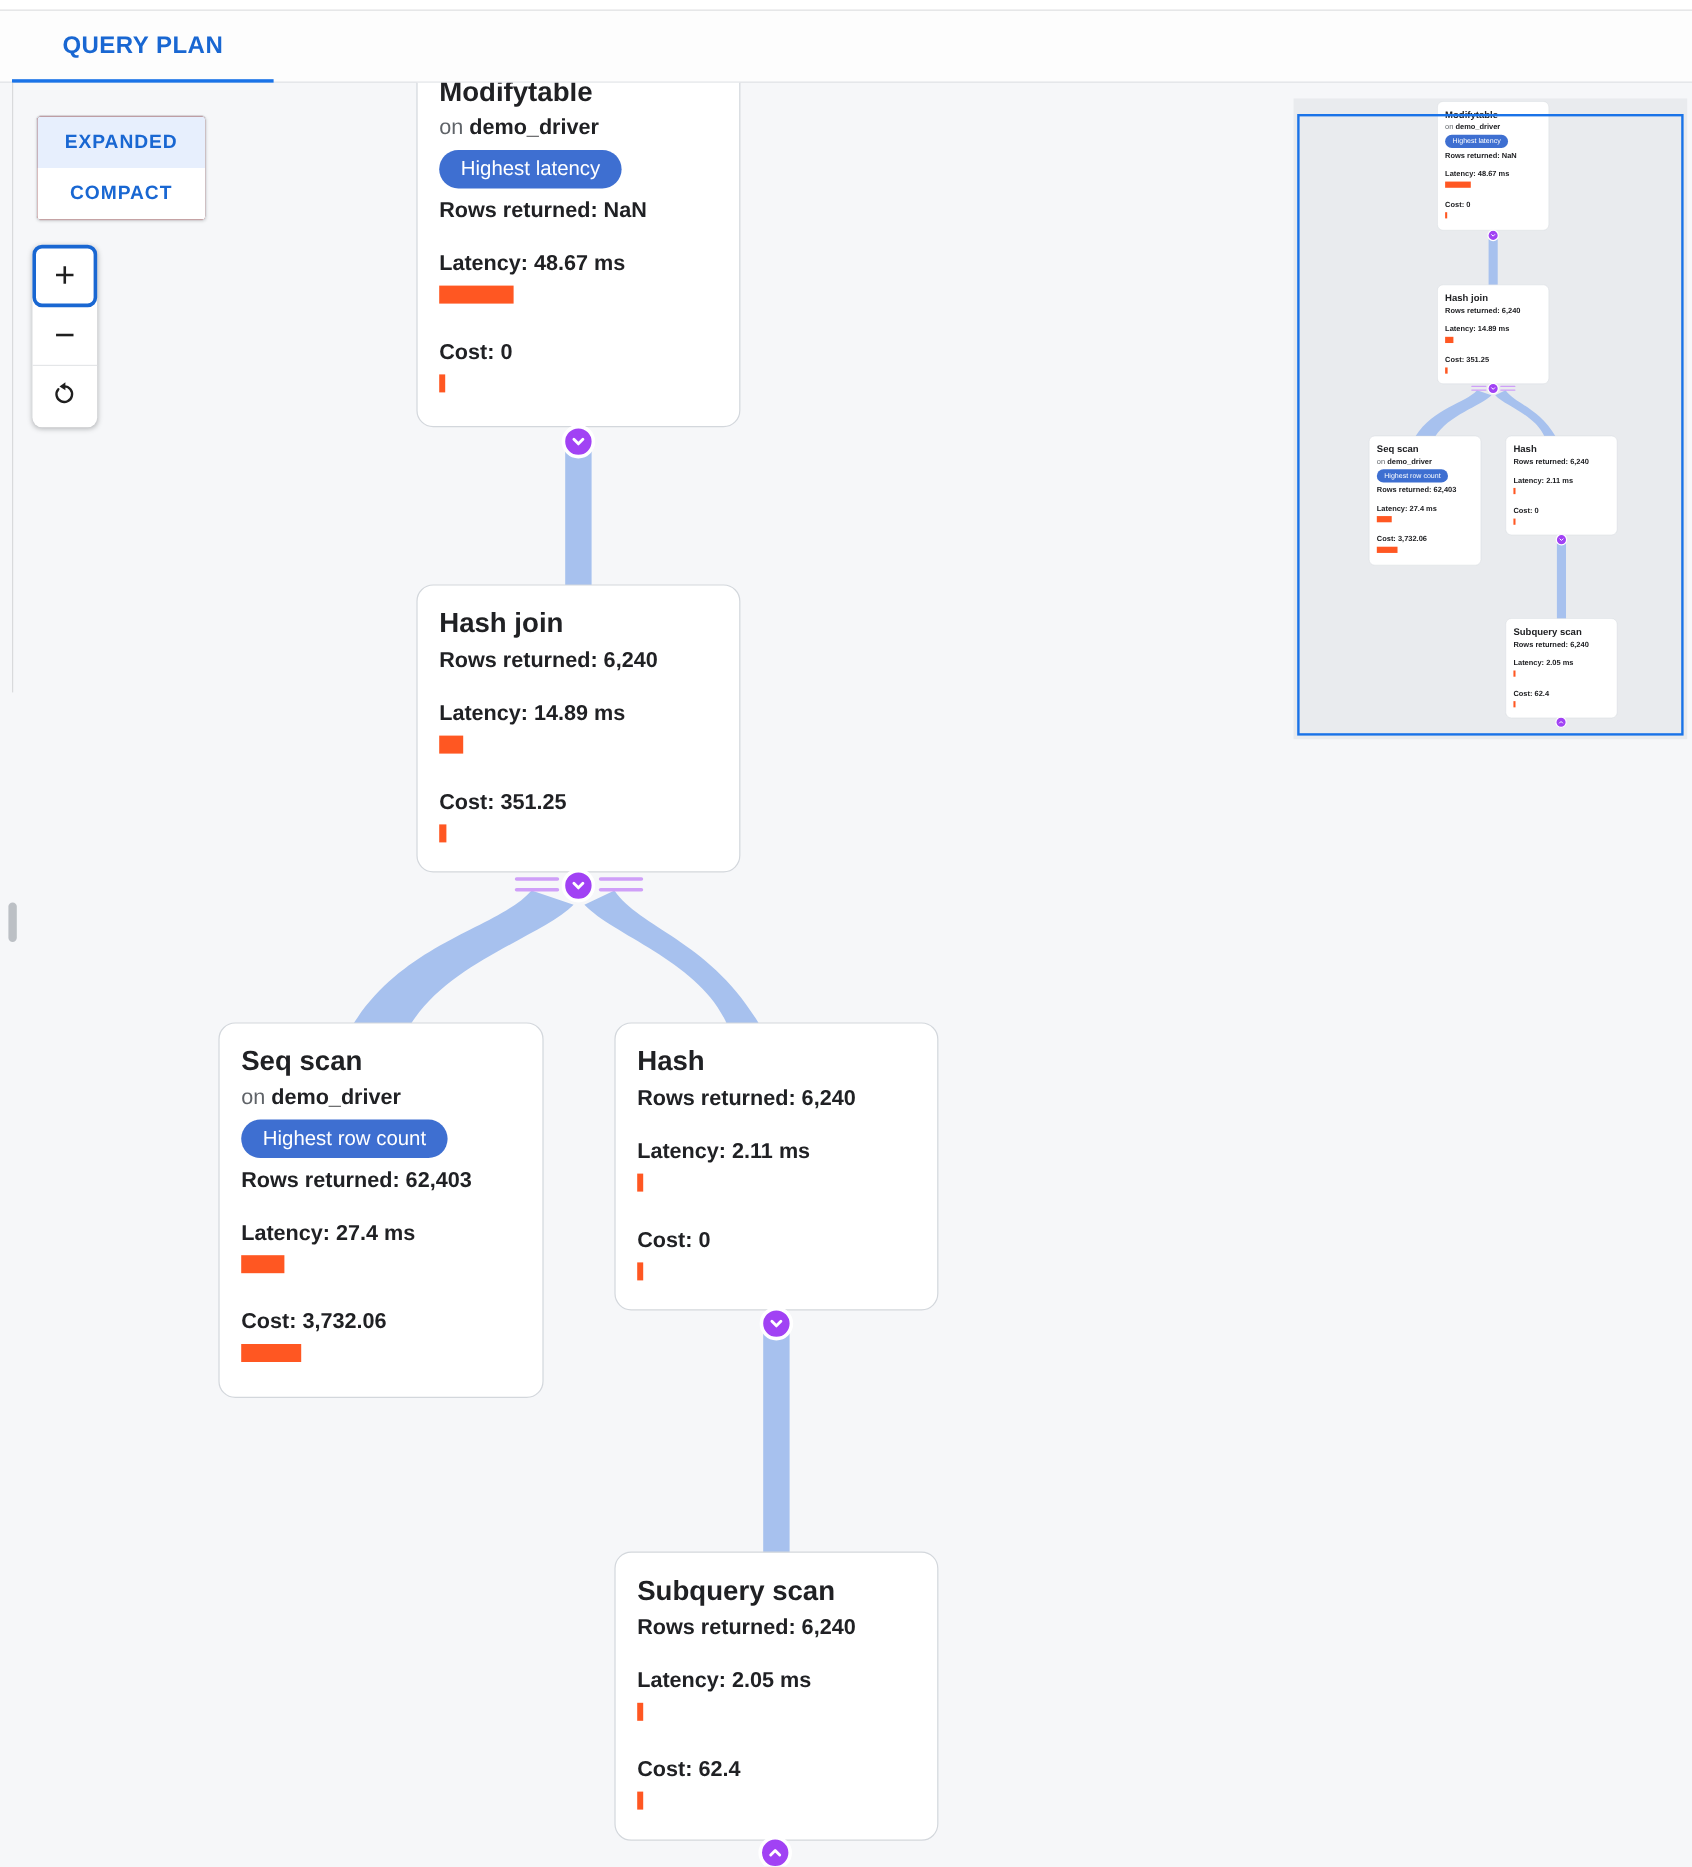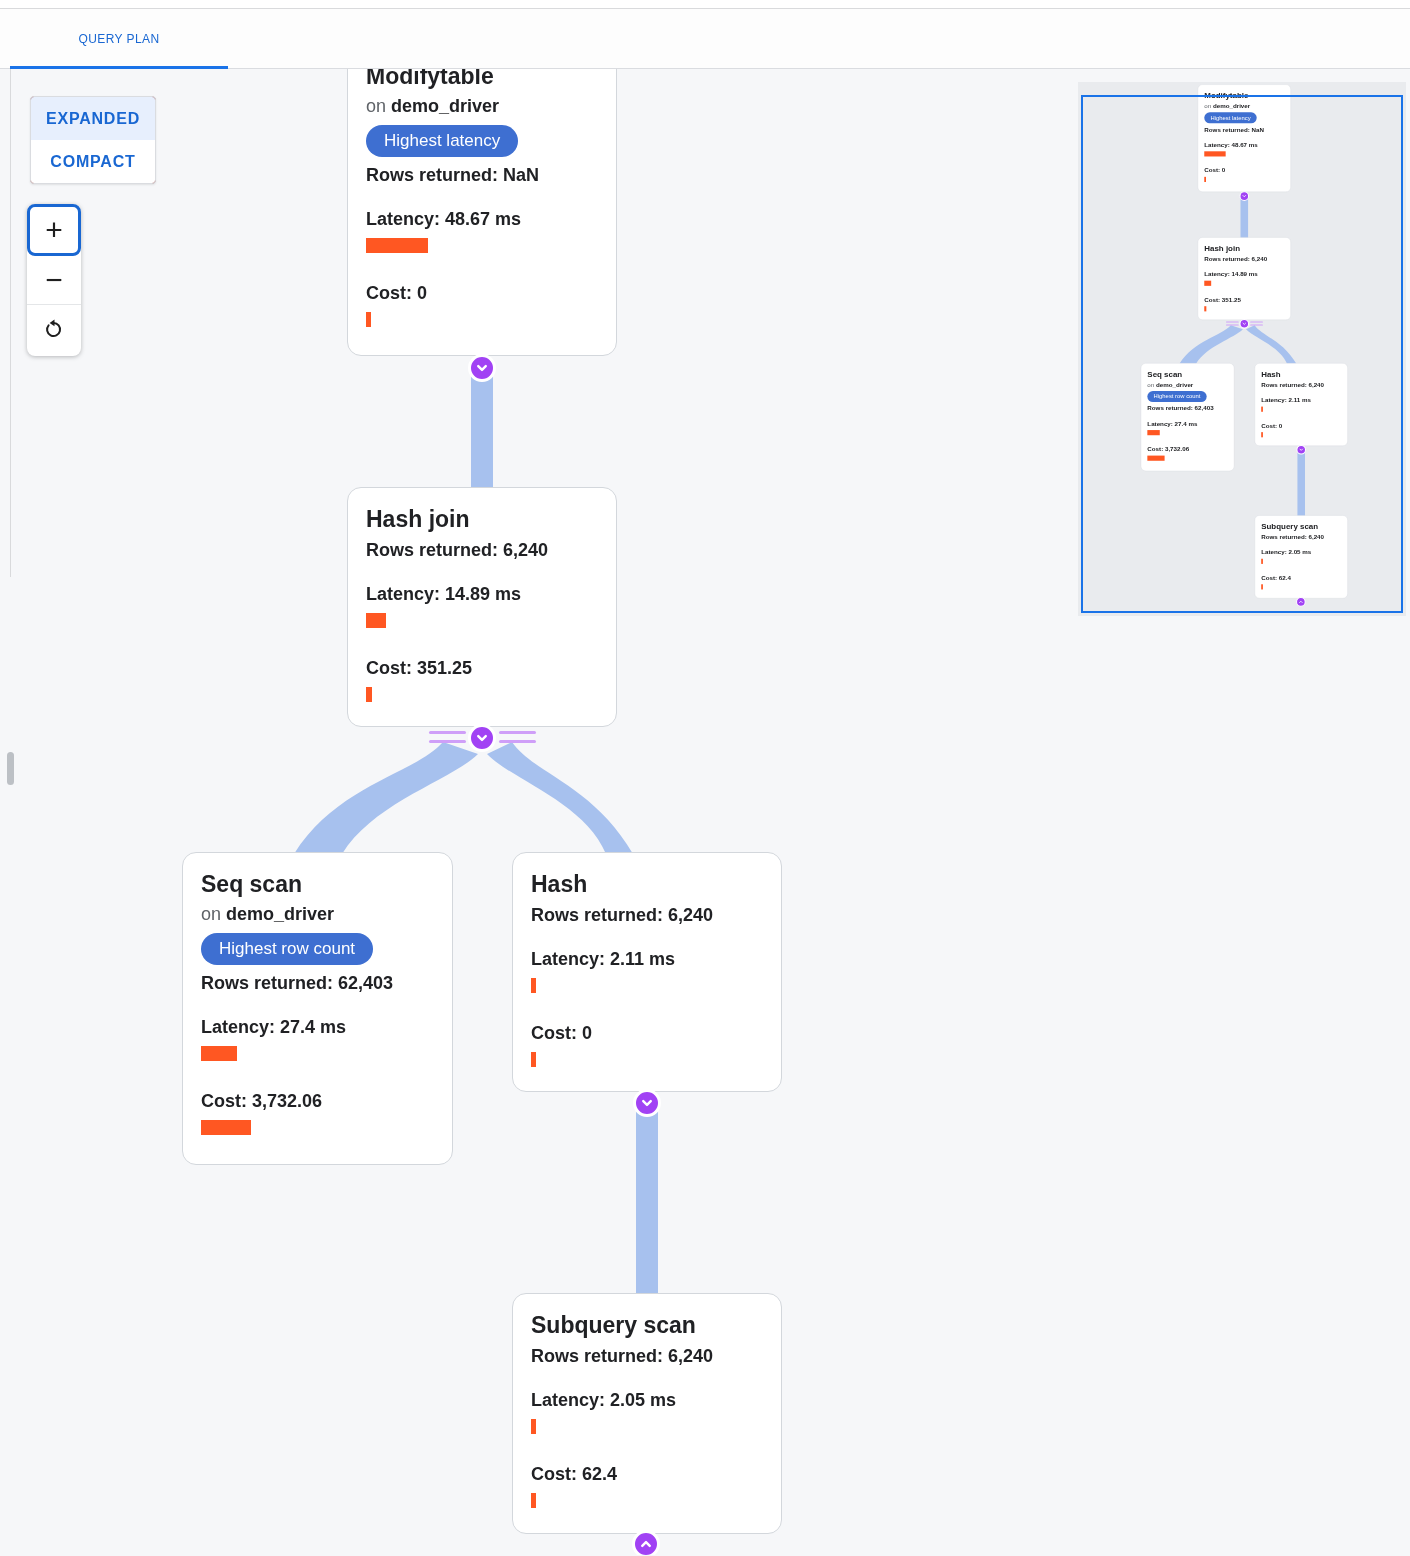--- a/index.html
+++ b/index.html
@@ -5,21 +5,21 @@
   * { box-sizing: border-box; margin: 0; padding: 0; }
   html,body { width:1410px; height:1556px; }
   body {
     font-family: "Liberation Sans", "DejaVu Sans", sans-serif;
     background:#f6f7f9; color:#202124; overflow:hidden;
   }
   
   .topstrip { height:9px; background:#ffffff; border-bottom:1px solid #d9dadc; }
   .tabbar { height:60px; background:#fdfdfd; border-bottom:1px solid #dadce0; display:flex; align-items:stretch; padding-left:10px; }
   .tab { width:218px; display:flex; align-items:center; justify-content:center;
-         font-size:12px; font-weight:400; letter-spacing:.4px; color:#5f6368;
+         font-size:20px; font-weight:700; letter-spacing:.4px; color:#5f6368;
          position:relative; cursor:pointer; }
   .tab.active { color:#1967d2; }
   .tab.active::after { content:""; position:absolute; left:0; right:0; bottom:-1px; height:3px; background:#1a73e8; }
   
   .canvas { position:relative; height:1486px; background:#f6f7f9; overflow:hidden; }
   .diagram { position:absolute; inset:0; }
   .edges { position:absolute; left:0; top:0; }
   
   .node { position:absolute; background:#fff; border:1.5px solid #d3d7dc; border-radius:14px;
           padding:14px 18px; overflow:hidden; }
@@ -37,21 +37,21 @@
   
   .connector { position:absolute; width:0; height:0; }
   .connector .ring { position:absolute; left:-14px; top:-14px; width:28px; height:28px;
       background:#a142f4; border:3px solid #ffffff; border-radius:50%;
       display:flex; align-items:center; justify-content:center; cursor:pointer; }
   .connector svg { width:18px; height:18px; display:block; }
   .cline { position:absolute; height:3px; width:37px; background:#cf9ff8; border-radius:2px; }
   .cl1 { left:-53px; top:-7px; } .cl2 { left:-53px; top:2px; }
   .cr1 { left:17px;  top:-7px; } .cr2 { left:17px;  top:2px; }
   
-  .view-toggle { position:absolute; left:30px; top:27px; width:126px; background:#7f1d1d;
+  .view-toggle { position:absolute; left:30px; top:27px; width:142px; background:#7f1d1d;
       border:1px solid #dadce0; border-radius:4px; overflow:hidden; z-index:6;
       box-shadow:0 1px 2px rgba(60,64,67,.12); }
   .view-toggle .opt { height:43px; display:flex; align-items:center; justify-content:center;
       font-size:16px; font-weight:600; letter-spacing:.8px; color:#1967d2; cursor:pointer; background:#fff; }
   .view-toggle .opt.selected { background:#e7effd; }
   .zoom-panel { position:absolute; left:27px; top:135px; width:54px; background:#fff;
       border-radius:8px; box-shadow:0 1px 4px rgba(60,64,67,.35); z-index:6; }
   .zoom-btn { width:100%; height:48px; display:flex; align-items:center; justify-content:center;
       font-size:30px; font-weight:400; color:#1f1f1f; cursor:pointer; background:transparent; border:none; }
   .zoom-in { height:52px; border:3px solid #1967d2; border-radius:8px; background:#fff; }

